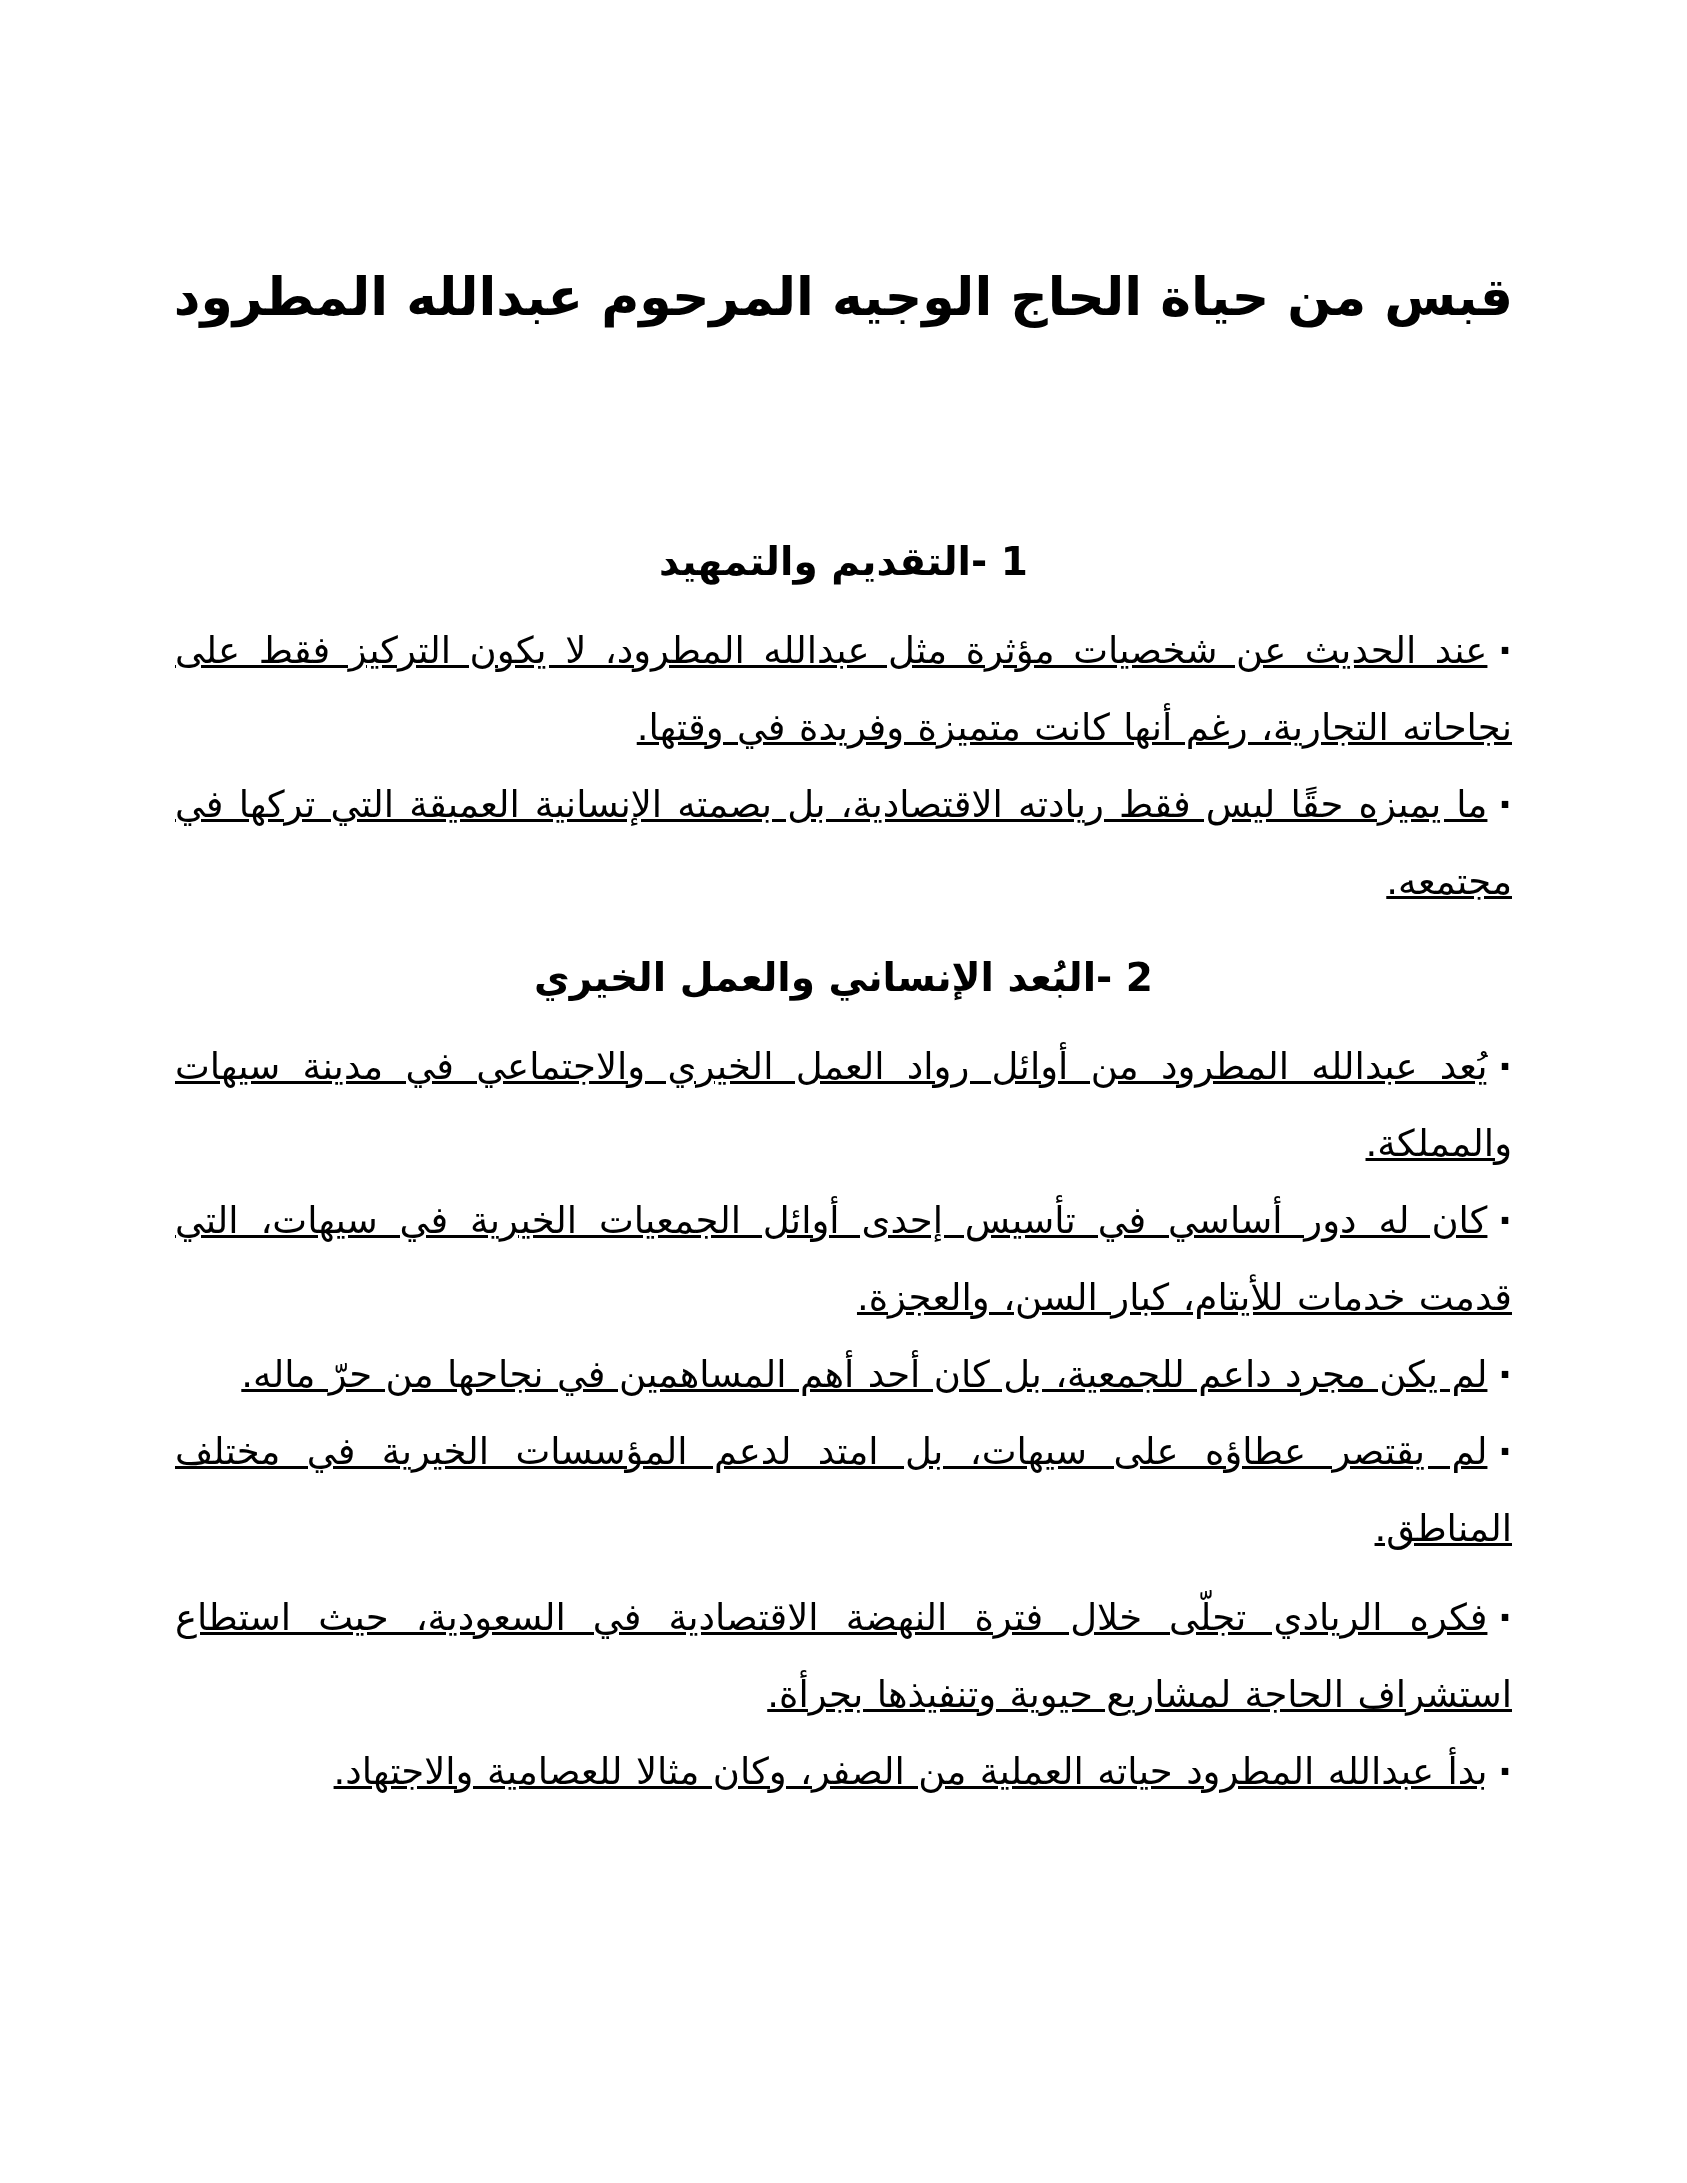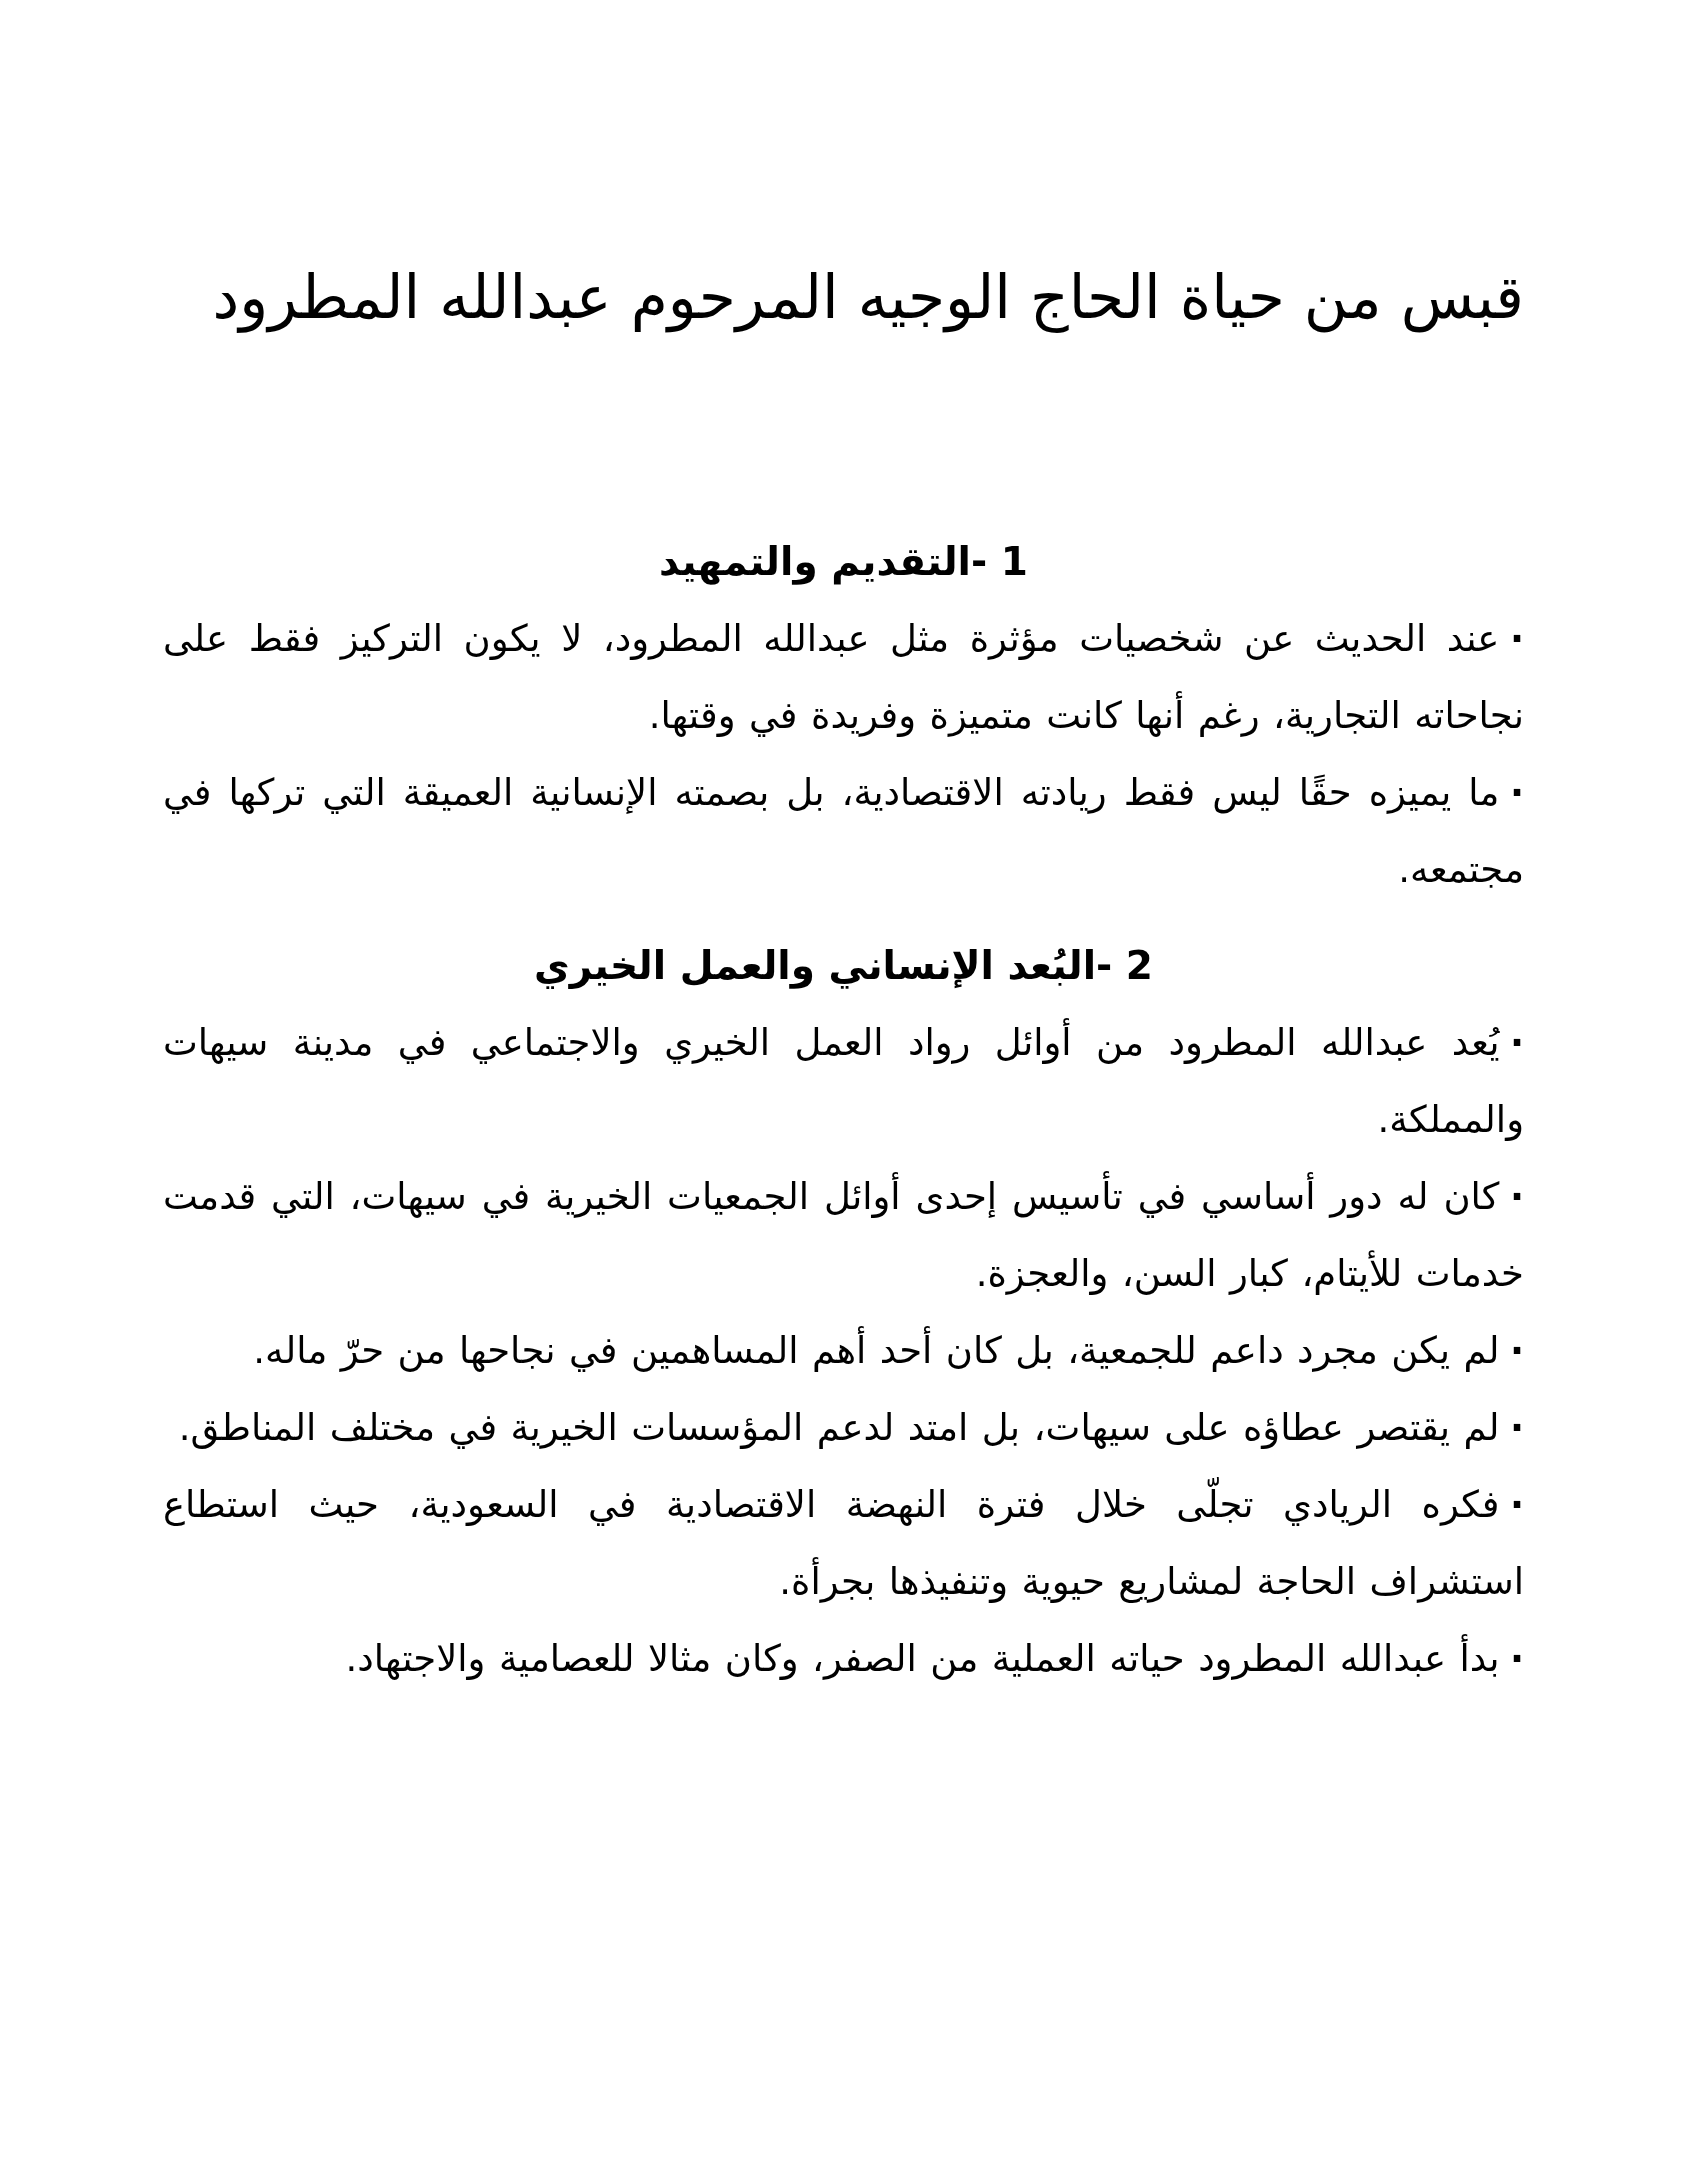--- a/index.html
+++ b/index.html
@@ -14,41 +14,43 @@
     background: #ffffff;
     color: #000000;
     font-family: "DejaVu Sans", sans-serif;
     overflow: hidden;
   }
   .content {
     padding: 0 163px;
   }
   .doc-title {
     direction: rtl;
-    font-weight: normal;
-    font-size: 60px;
+    text-align: center;
+    font-weight: bold;
+    font-size: 52px;
     line-height: 105px;
     margin: 245px 0 0 0;
   }
   .section-heading {
     direction: rtl;
     text-align: center;
     font-weight: bold;
     font-size: 39px;
     line-height: 77px;
     margin: 19px 0 0 0;
   }
   .section-heading.first {
     margin-top: 173px;
   }
   ul.bullets {
     list-style: none;
-    margin: 0;
+    margin: 12px;
     padding: 0;
     direction: rtl;
+    text-decoration: underline;
   }
   ul.bullets li {
     font-size: 37px;
     line-height: 77px;
     text-align: justify;
     word-spacing: 1.7px;
   }
   .bullet-marker {
     display: inline-block;
     font-weight: bold;

